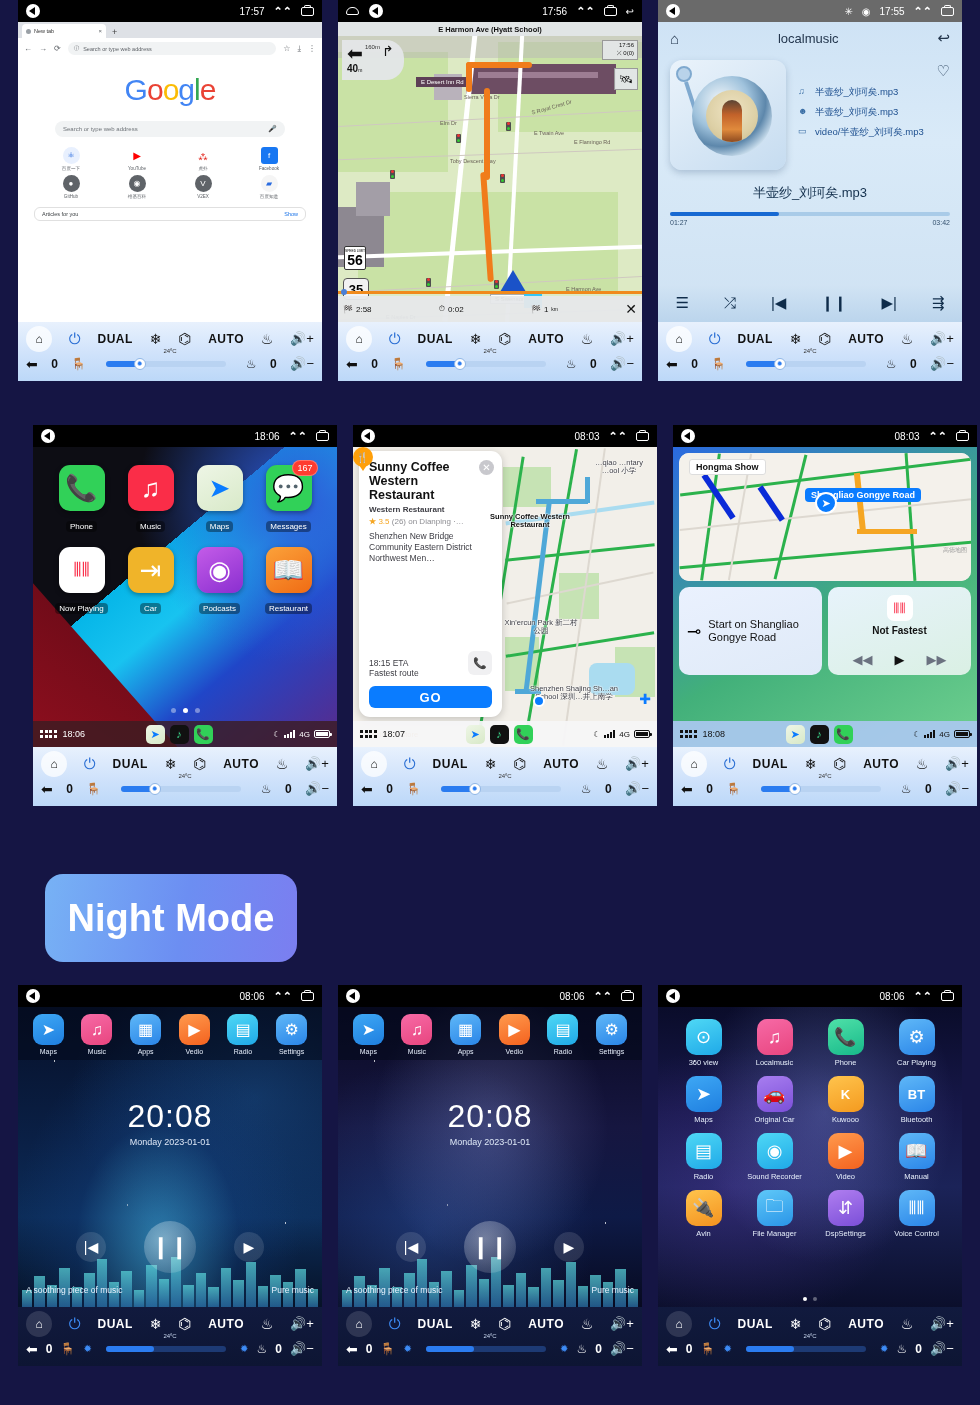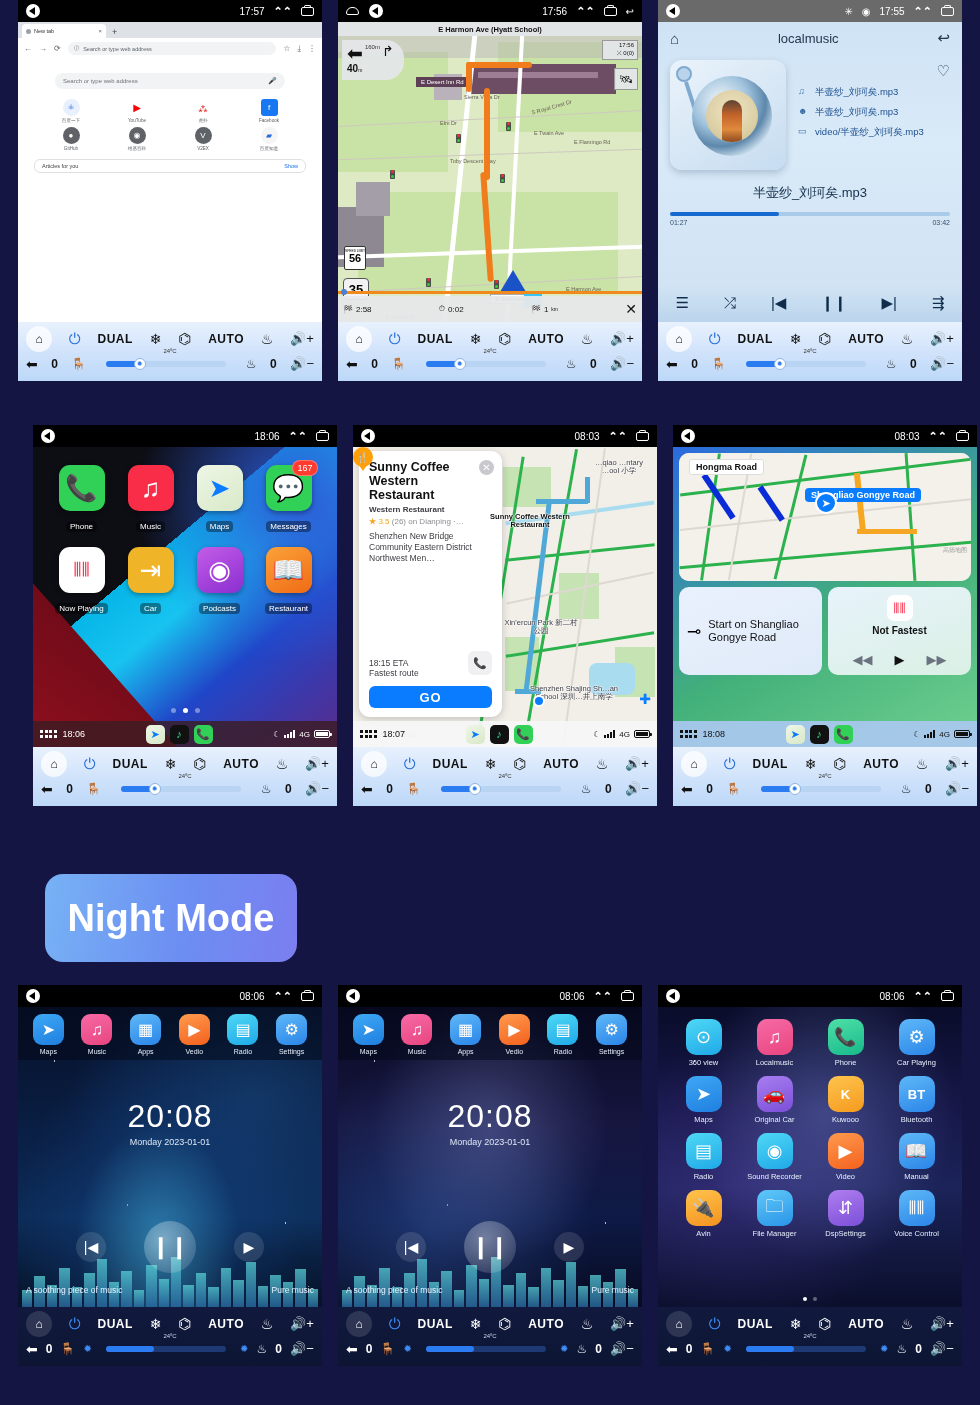--- a/index.html
+++ b/index.html
@@ -154,21 +154,21 @@
   .nav-compass {
     position: absolute; top: 46px; right: 4px; width: 24px; height: 22px; z-index: 4;
     background: rgba(228,230,232,.95); border: 1px solid #999;
     display: flex; align-items: center; justify-content: center; font-size: 11px;
   }
   .speedlimit {
     position: absolute; left: 6px; bottom: 52px; width: 22px; height: 24px; z-index: 4;
     background: #fff; border: 1px solid #333; border-radius: 2px;
     text-align: center; font-size: 4px; color: #000; padding-top: 1px;
   }
-  .speedlimit b { display: block; font-size: 11px; line-height: 1; }
+  .speedlimit b { display: block; font-size: 14px; line-height: 1; }
   .speedbubble {
     position: absolute; left: 5px; bottom: 22px; width: 26px; height: 22px; z-index: 4;
     background: #f2f2f2; border: 1px solid #555; border-radius: 4px;
     display: flex; align-items: center; justify-content: center;
     font-size: 13px; font-weight: bold; color: #000;
   }
   .navbottom {
     position: absolute; left: 0; right: 0; bottom: 0; height: 26px; z-index: 5;
     background: rgba(230,232,234,.95);
     display: flex; align-items: center; gap: 4px; padding: 0 5px;
@@ -453,20 +453,23 @@
           <span class="omni-ico">←</span>
           <span class="omni-ico">→</span>
           <span class="omni-ico">⟳</span>
           <div class="urlbox">
             <span>ⓘ</span>
             <span>Search or type web address</span>
           </div>
           <span class="omni-ico">☆</span>
           <span class="omni-ico">⤓</span>
           <span class="omni-ico">⋮</span>
+        </div>
+        <div class="goog">
+          <b class="g1">G</b><b class="g2">o</b><b class="g3">o</b><b class="g4">g</b><b class="g5">l</b><b class="g6">e</b>
         </div>
         <div class="searchpill">
           <span>Search or type web address</span>
           <span class="mic">🎤</span>
         </div>
         <div class="shortcuts">
           <div class="sc">
               <div class="ic" style="background:#e8f0fe;color:#2a6ce0">⚛</div>
               <div class="nm">百度一下</div>
             </div>
@@ -963,21 +966,21 @@
             <div class="cpmap-road" style="left:110px;top:0;width:2.5px;height:128px;transform:rotate(14deg);"></div>
             <div class="cpmap-road" style="left:230px;top:0;width:2.5px;height:128px;transform:rotate(-4deg);"></div>
             <div class="cpmap-road" style="left:0;top:22px;width:304px;height:2.5px;transform:rotate(-7deg);"></div>
             <div class="cpmap-road" style="left:0;top:100px;width:304px;height:2.5px;transform:rotate(-5deg);"></div>
             <div class="cpmap-minor" style="left:0;top:60px;width:304px;height:2px;transform:rotate(-6deg);"></div>
             <div class="cpmap-minor" style="left:60px;top:0;width:2px;height:128px;transform:rotate(10deg);"></div>
             <div style="position:absolute;left:178px;top:20px;width:6px;height:60px;background:#f5a623;transform:rotate(-6deg);"></div>
             <div style="position:absolute;left:178px;top:76px;width:60px;height:5px;background:#f5a623;"></div>
             <div style="position:absolute;left:22px;top:22px;width:6px;height:52px;background:#0a2bd8;transform:rotate(-34deg);transform-origin:top;"></div>
             <div style="position:absolute;left:78px;top:34px;width:6px;height:40px;background:#0a2bd8;transform:rotate(-34deg);transform-origin:top;"></div>
-            <div class="whitelabel" style="left:10px;top:6px;">Hongma Road</div>
+            <div class="whitelabel" style="left:10px;top:6px;">Hongma Show</div>
             <div class="roadlabel" style="left:126px;top:35px;">Shangliao Gongye Road</div>
             <div class="navpuck" style="left:136px;top:39px;">➤</div>
             <div style="position:absolute;right:4px;bottom:26px;font-size:6px;color:#999;">高德地图</div>
           </div>
           <div class="dash-cards">
             <div class="dcard">
               <div class="turnrow">
                 <span class="turnico">⊸</span>
                 <span class="turntxt">Start on Shangliao Gongye Road</span>
               </div>

